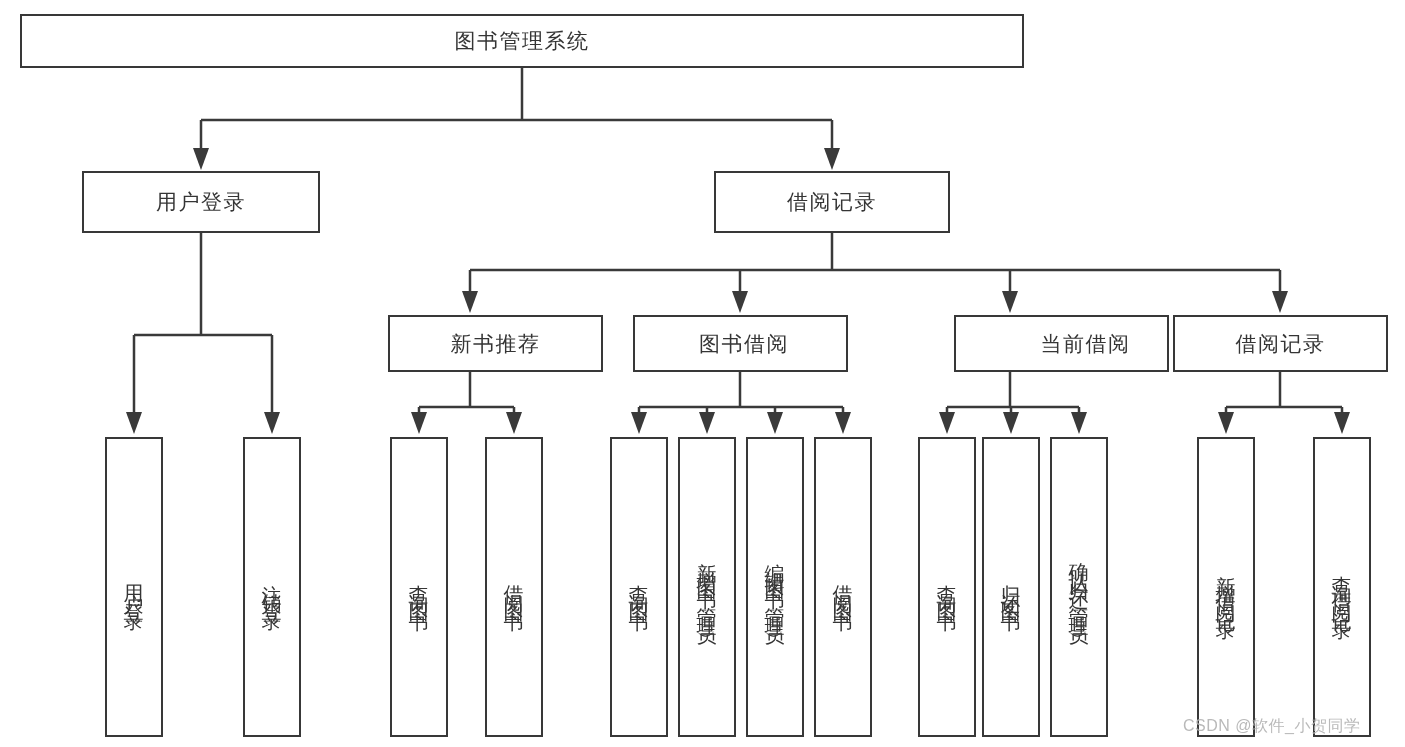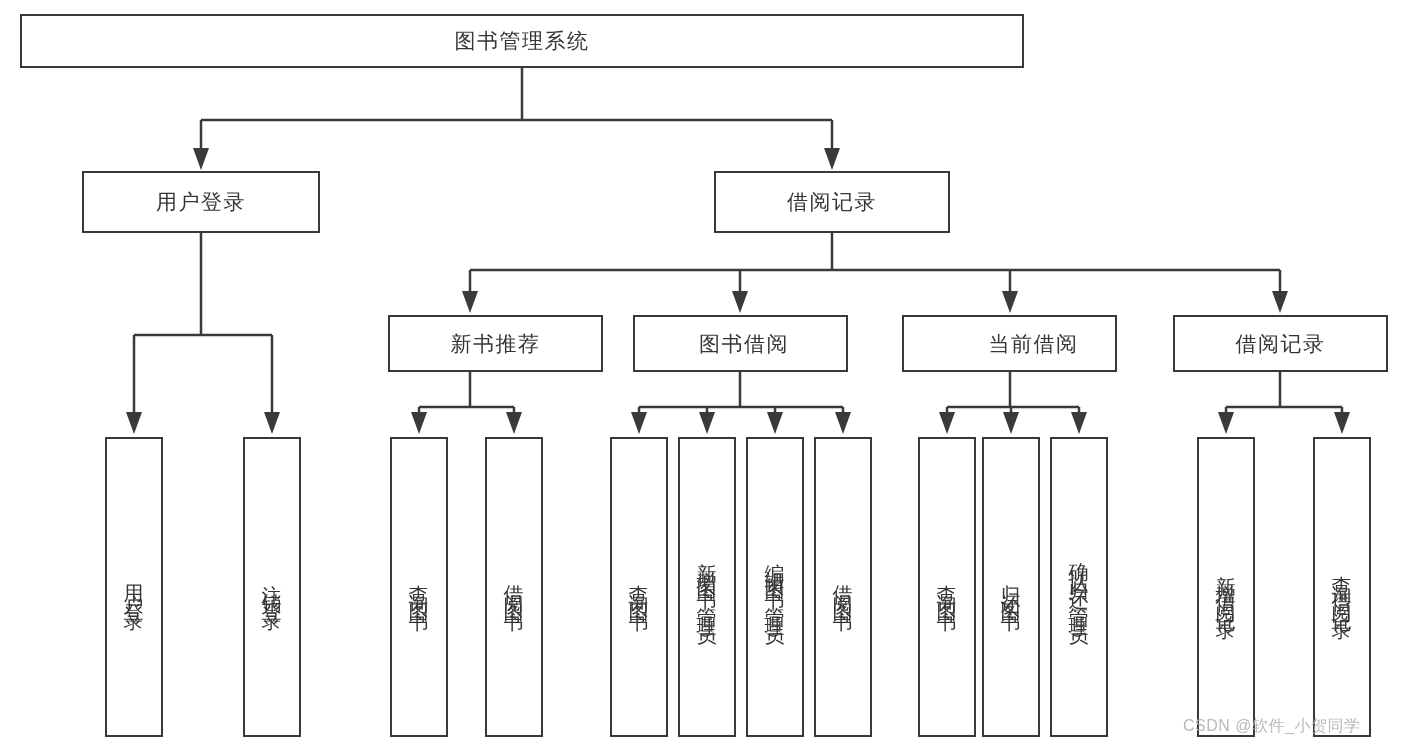--- a/index.html
+++ b/index.html
@@ -48,21 +48,21 @@
     letter-spacing: 1.5px;
     white-space: nowrap;
     text-align: right;
   }
   .root  { left: 20px;   top: 14px;  width: 1004px; height: 54px; }
   .l2a   { left: 82px;   top: 171px; width: 238px;  height: 62px; }
   .l2b   { left: 714px;  top: 171px; width: 236px;  height: 62px; }
   .l3    { top: 315px; height: 57px; width: 215px; }
   .l3-1  { left: 344px; margin-left: 44px; }
   .l3-2  { left: 633px; padding-left: 7px; }
-  .l3-3  { left: 902px; padding-left: 48px; }
+  .l3-3  { left: 954px; padding-left: 48px; }
   .l3-4  { left: 1173px; }
   .leaf  { top: 437px; height: 300px; width: 58px; }
   .leaf .vlabel {
     writing-mode: vertical-rl;
     text-orientation: mixed;
     font-size: 20px;
     letter-spacing: 9px;
     line-height: 1;
     white-space: nowrap;
   }

